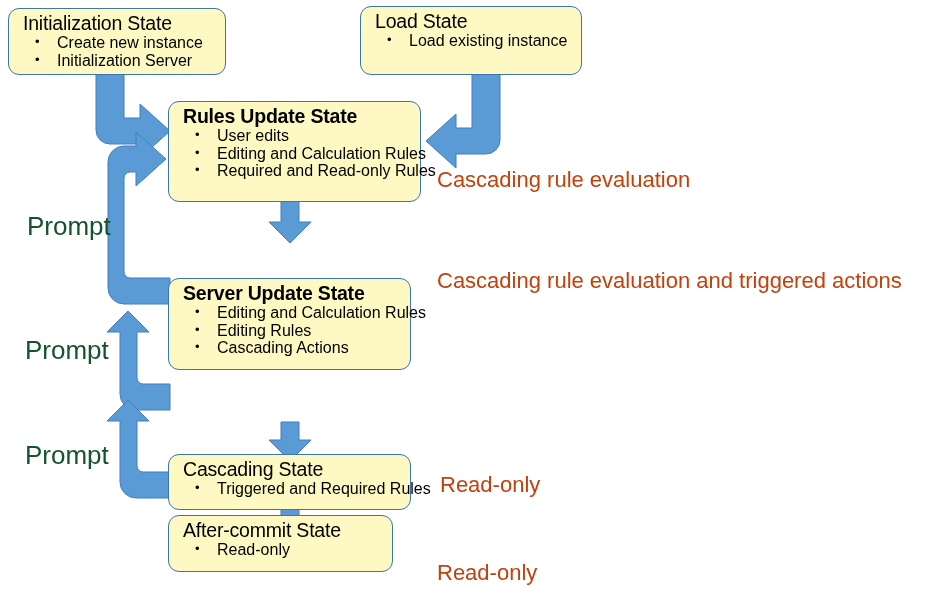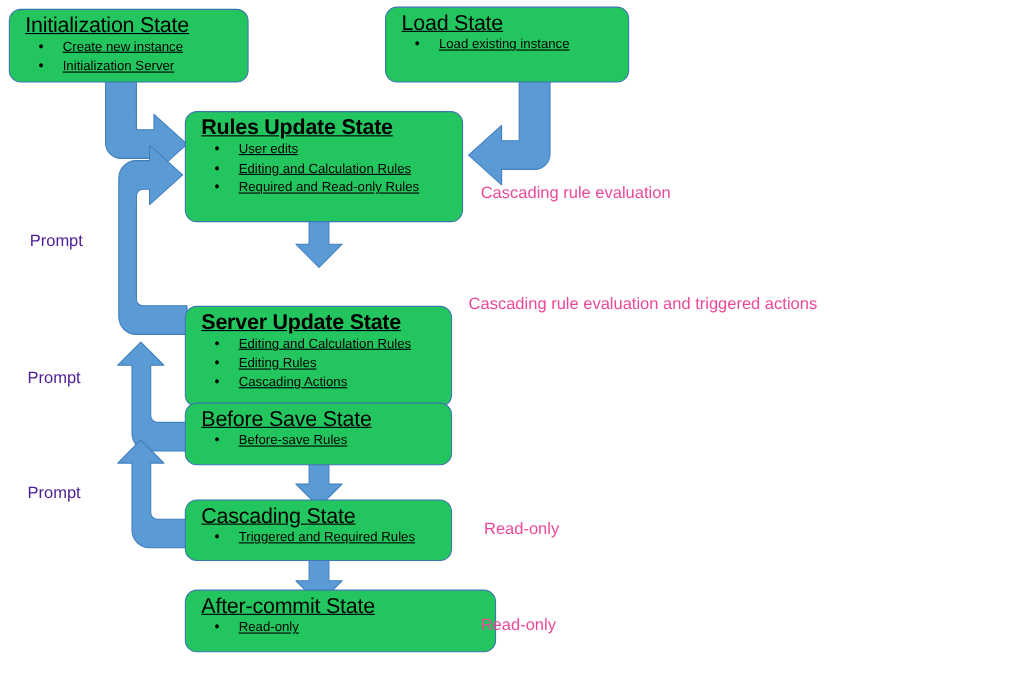--- a/index.html
+++ b/index.html
@@ -16,70 +16,69 @@
     position: relative;
     width: 934px;
     height: 613px;
     background: #ffffff;
     overflow: hidden;
   }
   
   .state-box {
     position: absolute;
     box-sizing: border-box;
-    background: #22c55e;
+    background: #fef9c3;
     border: 1.4px solid #3a76af;
     border-radius: 11px;
     z-index: 5;
-    text-decoration: underline;
   }
   .state-title {
     font-size: 19.5px;
     line-height: 1.05;
     letter-spacing: -0.2px;
     color: #000000;
     padding: 4px 0 1px 14px;
     white-space: nowrap;
   }
   .state-title.bold { font-weight: bold; }
   .bullets {
     list-style: none;
     margin: 0;
     padding: 0 0 0 26px;
   }
   .bullets li {
     position: relative;
-    font-size: 12px;
+    font-size: 16px;
     line-height: 17.5px;
     color: #000000;
     white-space: nowrap;
     padding-left: 22px;
   }
   .bullets li::before {
     content: "\2022";
     position: absolute;
     left: 0;
     top: -1px;
     font-size: 13px;
     color: #000000;
   }
   
   .note {
     position: absolute;
-    font-size: 15px;
+    font-size: 22px;
     line-height: 1.1;
-    color: #ec4899;
+    color: #c2410c;
     white-space: nowrap;
     z-index: 6;
   }
   .prompt-label {
     position: absolute;
-    font-size: 15px;
+    font-size: 26px;
     line-height: 1.1;
-    color: #4c1d95;
+    color: #14532d;
     white-space: nowrap;
     z-index: 6;
   }
   
   #arrow-layer {
     position: absolute;
     left: 0;
     top: 0;
     width: 934px;
     height: 613px;
@@ -125,21 +124,21 @@
   </svg>
 
   <div class="state-box" style="left:8px; top:8px; width:218px; height:67px;">
     <div class="state-title">Initialization State</div>
     <ul class="bullets">
       <li>Create new instance</li>
       <li>Initialization Server</li>
     </ul>
   </div>
 
-  <div class="state-box" style="left:350px; top:6px; width:222px; height:69px;">
+  <div class="state-box" style="left:360px; top:6px; width:222px; height:69px;">
     <div class="state-title">Load State</div>
     <ul class="bullets">
       <li>Load existing instance</li>
     </ul>
   </div>
 
   <div class="state-box" style="left:168px; top:101px; width:253px; height:101px;">
     <div class="state-title bold">Rules Update State</div>
     <ul class="bullets">
       <li>User edits</li>
@@ -150,44 +149,38 @@
 
   <div class="state-box" style="left:168px; top:238px; width:243px; height:92px;margin-top:40px;">
     <div class="state-title bold">Server Update State</div>
     <ul class="bullets">
       <li>Editing and Calculation Rules</li>
       <li>Editing Rules</li>
       <li>Cascading Actions</li>
     </ul>
   </div>
 
-  <div class="state-box" style="left:168px; top:366px; width:243px; height:57px;">
-    <div class="state-title">Before Save State</div>
-    <ul class="bullets">
-      <li>Before-save Rules</li>
-    </ul>
-  </div>
 
   <div class="state-box" style="left:168px; top:454px; width:243px; height:56px;">
     <div class="state-title">Cascading State</div>
     <ul class="bullets">
       <li>Triggered and Required Rules</li>
     </ul>
   </div>
 
-  <div class="state-box" style="left:168px; top:536px; width:283px; height:57px;">
+  <div class="state-box" style="left:168px; top:515px; width:225px; height:57px;">
     <div class="state-title">After-commit State</div>
     <ul class="bullets">
       <li>Read-only</li>
     </ul>
   </div>
 
   <div class="note" style="left:437px; top:168px;">Cascading rule evaluation</div>
 
-  <div class="note" style="left:426px; top:269px;">Cascading rule evaluation and triggered actions</div>
+  <div class="note" style="left:437px; top:269px;">Cascading rule evaluation and triggered actions</div>
 
 
   <div class="note" style="left:440px; top:473px;">Read-only</div>
 
   <div class="note" style="left:437px; top:561px;">Read-only</div>
 
   <div class="prompt-label" style="left:27px; top:212px;">Prompt</div>
 
   <div class="prompt-label" style="left:25px; top:336px;">Prompt</div>
 

